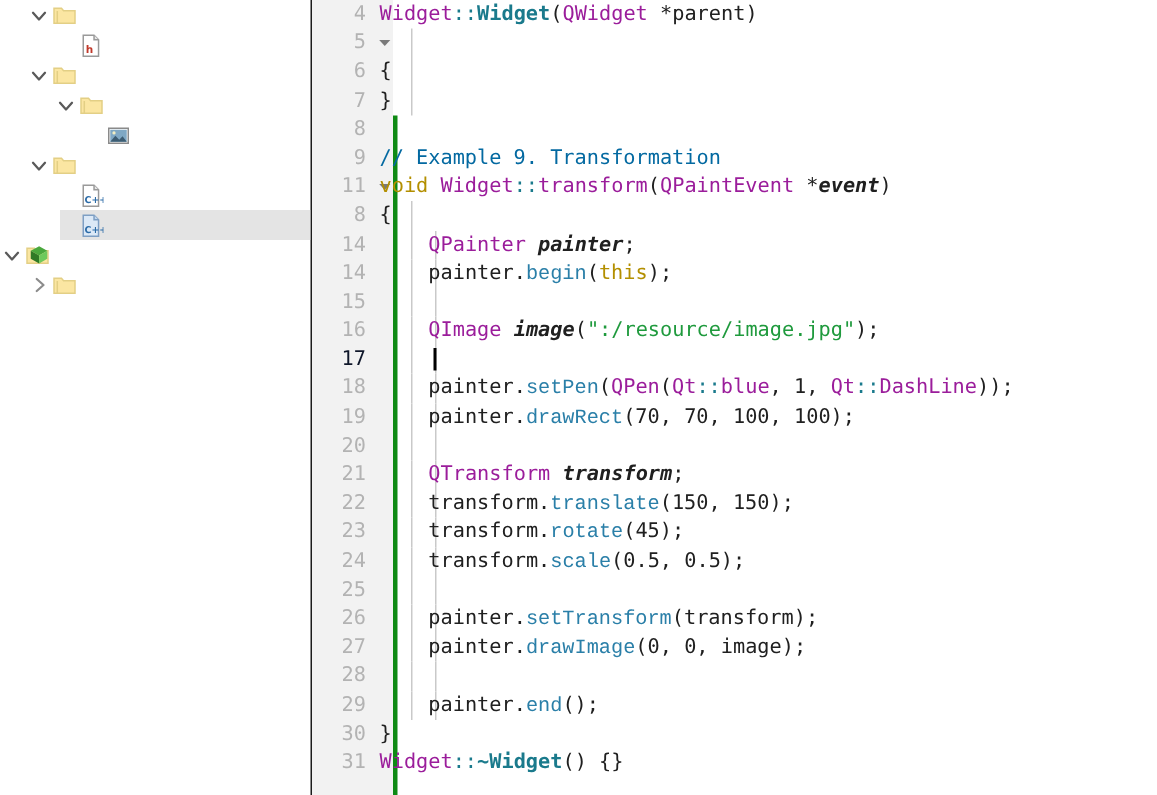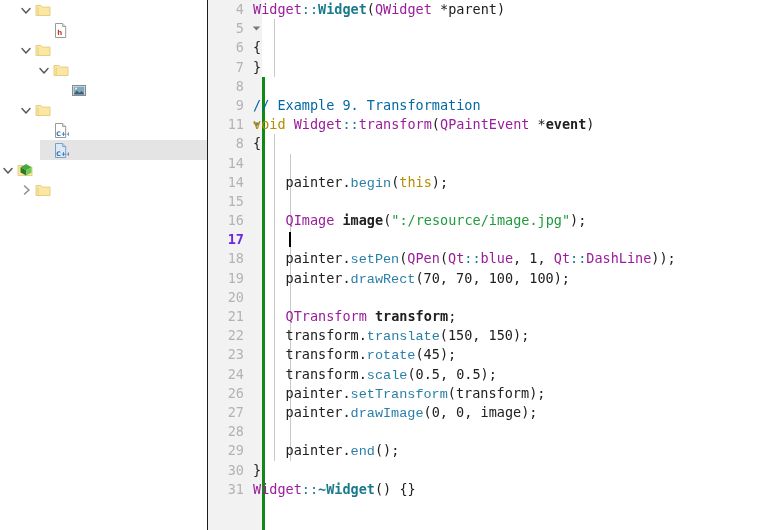--- a/index.html
+++ b/index.html
@@ -122,22 +122,22 @@
   .lno {
     position: absolute;
     left: 0;
     width: 36px;
     text-align: right;
     color: #b3b3b3;
     font-family: "DejaVu Sans Mono", monospace;
     font-size: 13.5px;
   }
   .line.current .lno {
-    color: #6d28d9;
-    font-weight: bold;
+    color: #0f172a;
+    font-weight: normal;
   }
   .fold {
     position: absolute;
     left: 42px;
     width: 12px;
     height: 19.2px;
     display: flex;
     align-items: center;
     justify-content: center;
   }
@@ -163,21 +163,21 @@
     width: 2px;
     height: 15px;
     background: #000000;
   }
 
   
   .t-cls   { color: #9b1d9b; }
   .t-fn    { color: #1a7a8c; font-weight: bold; }
   .t-mem   { color: #2a7fa8; font-family: Liberation Mono, monospace; }          
   .t-op    { color: #1a7a8c; }          
-  .t-var   { color: #202020; font-weight: bold; }
+  .t-var   { color: #202020; font-weight: bold; font-style: italic; }
   .t-vari  { color: #202020; font-style: italic; }
   .t-kw    { color: #b38f00; text-align: center; }          
   .t-num   { color: #202020; }
   .t-str   { color: #1f9a3d; }          
   .t-cmt   { color: #0369a1; }          
   .t-pln   { color: #202020; }
 </style>
 </head>
 <body>
 
@@ -361,32 +361,33 @@
               <path d="M0.8 2.6 H8.2 L4.5 6.6 Z" fill="#7a7a7a"></path>
             </svg></span><span class="guide g1"></span></div>
         <div class="line"><span class="lno">6</span><span class="guide g1"></span><span class="ctext"><span class="t-pln">{</span></span></div>
         <div class="line"><span class="lno">7</span><span class="guide g1"></span><span class="ctext"><span class="t-pln">}</span></span></div>
         <div class="line"><span class="lno">8</span><span class="ctext"></span></div>
         <div class="line"><span class="lno">9</span><span class="ctext"><span class="t-cmt">// Example 9. Transformation</span></span></div>
         <div class="line"><span class="lno">11</span><span class="fold"><svg width="9" height="9" viewBox="0 0 9 9">
               <path d="M0.8 2.6 H8.2 L4.5 6.6 Z" fill="#7a7a7a"></path>
             </svg></span><span class="ctext"><span class="t-kw">void</span><span class="t-pln"> </span><span class="t-cls">Widget</span><span class="t-op">::</span><span class="t-cls">transform</span><span class="t-pln">(</span><span class="t-cls">QPaintEvent</span><span class="t-pln"> </span><span class="t-pln">*</span><span class="t-var">event</span><span class="t-pln">)</span></span></div>
         <div class="line"><span class="lno">8</span><span class="guide g1"></span><span class="ctext"><span class="t-pln">{</span></span></div>
-        <div class="line"><span class="lno">14</span><span class="guide g1"></span><span class="guide g2"></span></div>
+        <div class="line"><span class="lno">14</span><span class="guide g1"></span><span class="guide g2"></span><span class="ctext"><span class="t-pln"> </span><span class="t-pln"> </span><span class="t-pln"> </span><span class="t-pln"> </span><span class="t-cls">QPainter</span><span class="t-pln"> </span><span class="t-var">painter</span><span class="t-pln">;</span></span></div>
         <div class="line"><span class="lno">14</span><span class="guide g1"></span><span class="guide g2"></span><span class="ctext"><span class="t-pln"> </span><span class="t-pln"> </span><span class="t-pln"> </span><span class="t-pln"> </span><span class="t-pln">painter</span><span class="t-pln">.</span><span class="t-mem">begin</span><span class="t-pln">(</span><span class="t-kw">this</span><span class="t-pln">)</span><span class="t-pln">;</span></span></div>
         <div class="line"><span class="lno">15</span><span class="guide g1"></span><span class="guide g2"></span><span class="ctext"></span></div>
         <div class="line"><span class="lno">16</span><span class="guide g1"></span><span class="guide g2"></span><span class="ctext"><span class="t-pln"> </span><span class="t-pln"> </span><span class="t-pln"> </span><span class="t-pln"> </span><span class="t-cls">QImage</span><span class="t-pln"> </span><span class="t-var">image</span><span class="t-pln">(</span><span class="t-str">":/resource/image.jpg"</span><span class="t-pln">)</span><span class="t-pln">;</span></span></div>
         <div class="line current"><span class="lno">17</span><span class="guide g1"></span><span class="guide g2"></span><span class="caret"></span><span class="ctext"></span></div>
         <div class="line"><span class="lno">18</span><span class="guide g1"></span><span class="guide g2"></span><span class="ctext"><span class="t-pln"> </span><span class="t-pln"> </span><span class="t-pln"> </span><span class="t-pln"> </span><span class="t-pln">painter</span><span class="t-pln">.</span><span class="t-mem">setPen</span><span class="t-pln">(</span><span class="t-cls">QPen</span><span class="t-pln">(</span><span class="t-cls">Qt</span><span class="t-op">::</span><span class="t-cls">blue</span><span class="t-pln">,</span><span class="t-pln"> </span><span class="t-num">1</span><span class="t-pln">,</span><span class="t-pln"> </span><span class="t-cls">Qt</span><span class="t-op">::</span><span class="t-cls">DashLine</span><span class="t-pln">)</span><span class="t-pln">)</span><span class="t-pln">;</span></span></div>
         <div class="line"><span class="lno">19</span><span class="guide g1"></span><span class="guide g2"></span><span class="ctext"><span class="t-pln"> </span><span class="t-pln"> </span><span class="t-pln"> </span><span class="t-pln"> </span><span class="t-pln">painter</span><span class="t-pln">.</span><span class="t-mem">drawRect</span><span class="t-pln">(</span><span class="t-num">70</span><span class="t-pln">,</span><span class="t-pln"> </span><span class="t-num">70</span><span class="t-pln">,</span><span class="t-pln"> </span><span class="t-num">100</span><span class="t-pln">,</span><span class="t-pln"> </span><span class="t-num">100</span><span class="t-pln">)</span><span class="t-pln">;</span></span></div>
         <div class="line"><span class="lno">20</span><span class="guide g1"></span><span class="guide g2"></span><span class="ctext"></span></div>
         <div class="line"><span class="lno">21</span><span class="guide g1"></span><span class="guide g2"></span><span class="ctext"><span class="t-pln"> </span><span class="t-pln"> </span><span class="t-pln"> </span><span class="t-pln"> </span><span class="t-cls">QTransform</span><span class="t-pln"> </span><span class="t-var">transform</span><span class="t-pln">;</span></span></div>
         <div class="line"><span class="lno">22</span><span class="guide g1"></span><span class="guide g2"></span><span class="ctext"><span class="t-pln"> </span><span class="t-pln"> </span><span class="t-pln"> </span><span class="t-pln"> </span><span class="t-pln">transform</span><span class="t-pln">.</span><span class="t-mem">translate</span><span class="t-pln">(</span><span class="t-num">150</span><span class="t-pln">,</span><span class="t-pln"> </span><span class="t-num">150</span><span class="t-pln">)</span><span class="t-pln">;</span></span></div>
         <div class="line"><span class="lno">23</span><span class="guide g1"></span><span class="guide g2"></span><span class="ctext"><span class="t-pln"> </span><span class="t-pln"> </span><span class="t-pln"> </span><span class="t-pln"> </span><span class="t-pln">transform</span><span class="t-pln">.</span><span class="t-mem">rotate</span><span class="t-pln">(</span><span class="t-num">45</span><span class="t-pln">)</span><span class="t-pln">;</span></span></div>
         <div class="line"><span class="lno">24</span><span class="guide g1"></span><span class="guide g2"></span><span class="ctext"><span class="t-pln"> </span><span class="t-pln"> </span><span class="t-pln"> </span><span class="t-pln"> </span><span class="t-pln">transform</span><span class="t-pln">.</span><span class="t-mem">scale</span><span class="t-pln">(</span><span class="t-num">0.5</span><span class="t-pln">,</span><span class="t-pln"> </span><span class="t-num">0.5</span><span class="t-pln">)</span><span class="t-pln">;</span></span></div>
+        <div class="line"><span class="lno">25</span><span class="guide g1"></span><span class="guide g2"></span><span class="ctext"></span></div>
         <div class="line"><span class="lno">26</span><span class="guide g1"></span><span class="guide g2"></span><span class="ctext"><span class="t-pln"> </span><span class="t-pln"> </span><span class="t-pln"> </span><span class="t-pln"> </span><span class="t-pln">painter</span><span class="t-pln">.</span><span class="t-mem">setTransform</span><span class="t-pln">(</span><span class="t-pln">transform</span><span class="t-pln">)</span><span class="t-pln">;</span></span></div>
         <div class="line"><span class="lno">27</span><span class="guide g1"></span><span class="guide g2"></span><span class="ctext"><span class="t-pln"> </span><span class="t-pln"> </span><span class="t-pln"> </span><span class="t-pln"> </span><span class="t-pln">painter</span><span class="t-pln">.</span><span class="t-mem">drawImage</span><span class="t-pln">(</span><span class="t-num">0</span><span class="t-pln">,</span><span class="t-pln"> </span><span class="t-num">0</span><span class="t-pln">,</span><span class="t-pln"> </span><span class="t-pln">image</span><span class="t-pln">)</span><span class="t-pln">;</span></span></div>
         <div class="line"><span class="lno">28</span><span class="guide g1"></span><span class="guide g2"></span><span class="ctext"></span></div>
         <div class="line"><span class="lno">29</span><span class="guide g1"></span><span class="guide g2"></span><span class="ctext"><span class="t-pln"> </span><span class="t-pln"> </span><span class="t-pln"> </span><span class="t-pln"> </span><span class="t-pln">painter</span><span class="t-pln">.</span><span class="t-mem">end</span><span class="t-pln">(</span><span class="t-pln">)</span><span class="t-pln">;</span></span></div>
         <div class="line"><span class="lno">30</span><span class="ctext"><span class="t-pln">}</span></span></div>
         <div class="line"><span class="lno">31</span><span class="ctext"><span class="t-cls">Widget</span><span class="t-op">::</span><span class="t-fn">~Widget</span><span class="t-pln">(</span><span class="t-pln">)</span><span class="t-pln"> </span><span class="t-pln">{</span><span class="t-pln">}</span></span></div>
       </div>
   </div>
 
 </div>

